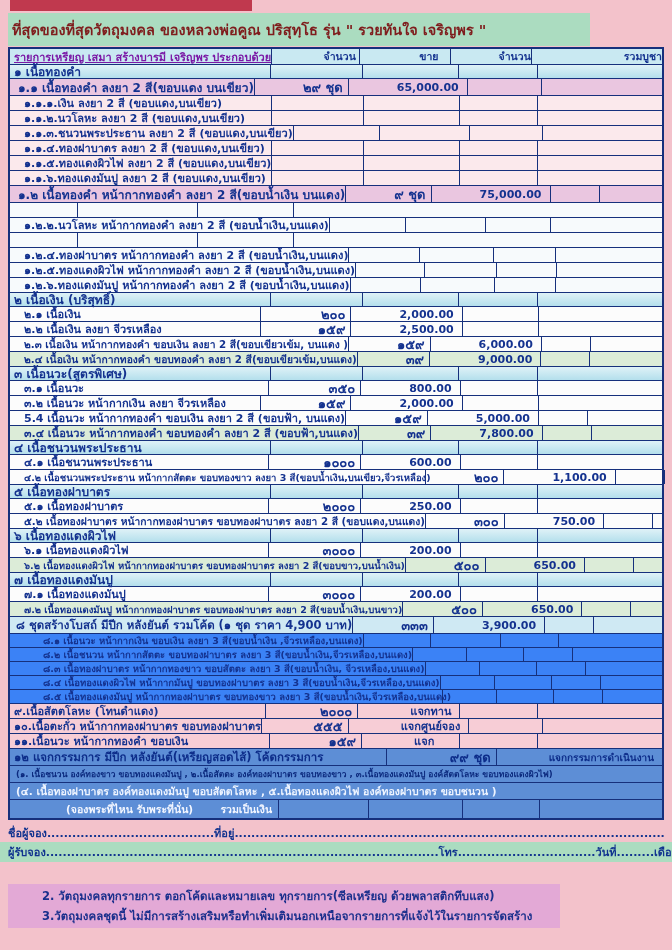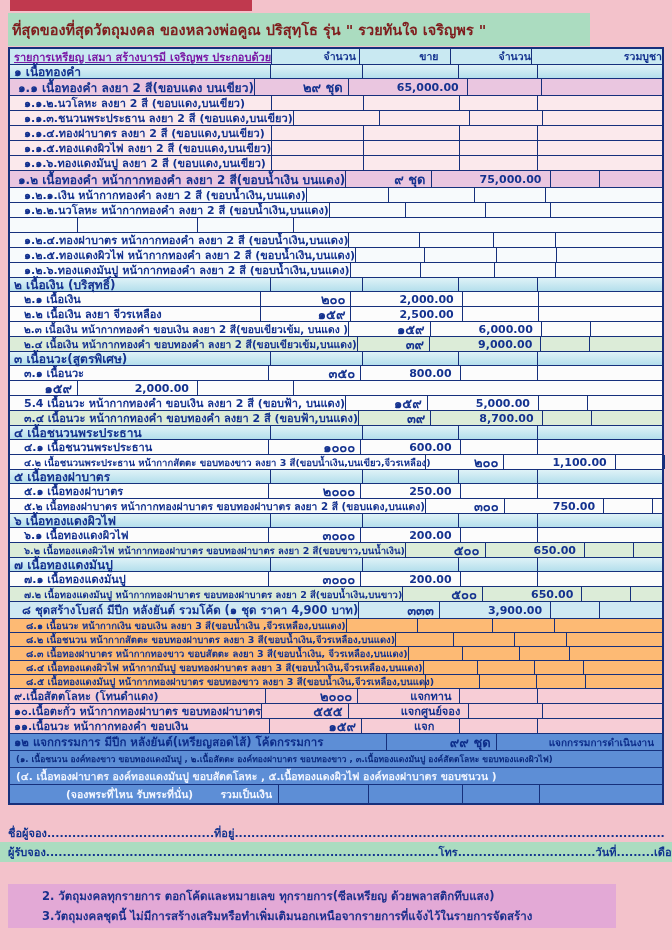--- a/index.html
+++ b/index.html
@@ -44,42 +44,42 @@
   
   .row.section{background:linear-gradient(#dff2f7,#b4dfec);height:14px;}
   .row.section .desc{font-size:12px;padding-left:4px;}
   .row.set-pink{background:var(--hl-pink,#eac6e0);height:17px;}
   .row.set-pink .desc{font-size:12px;padding-left:8px;}
   .row.sub-pink{background:#fbe9ec;}
   .row.sub-white{background:#f7fafc;}
   .row.item{background:#fcfcfc;}
   .row.set-green{background:var(--hl-green,#dcecd8);}
   .row.set-cyan{background:#cfe9f3;height:17px;}
-  .row.set-cyan .desc{font-size:11.5px;padding-left:12px;}
-  .row.sub-cyan{background:#fdba74;height:14px;}
+  .row.set-cyan .desc{font-size:11.5px;padding-left:6px;}
+  .row.sub-cyan{background:#3b82f6;height:14px;padding-left:17px;}
   .row.sub-cyan .desc{font-size:9.5px;padding-left:16px;}
   .row.pink-row{background:#f7cdd6;height:15px;}
   .row.pink-row .desc{padding-left:4px;}
   .row.blue-row{background:var(--blue-band,#5d8ed6);height:17px;color:#0d2d8a;}
   .row.blue-row .desc{padding-left:4px;font-size:11.5px;}
   .row.note-row{background:var(--blue-band,#5d8ed6);height:17px;color:#0c2a7e;}
   .row.note-row .full{font-size:8.5px;}
   .row.note-row2{background:var(--blue-band,#5d8ed6);height:17px;color:#eef4ff;}
   .row.note-row2 .full{font-size:10.5px;}
   .row.sum-row{background:var(--blue-band,#5d8ed6);height:18px;color:#f2f6ff;}
   .row.sum-row .desc{display:flex;justify-content:space-between;padding:0 6px 0 56px;font-size:10.5px;}
   .row.sm .desc{font-size:9.5px;}
   .row.sm2 .desc{font-size:10.3px;}
 
   
   .sign-line{position:absolute;left:8px;top:824px;width:656px;font-size:11px;font-weight:700;color:#11338f;white-space:nowrap;overflow:hidden;}
   .recv-band{position:absolute;left:0;top:842px;width:672px;height:20px;background:var(--title-band,#abdcc0);display:flex;align-items:center;}
   .recv-line{font-size:11px;font-weight:700;color:#11338f;padding-left:8px;white-space:nowrap;overflow:hidden;}
   .note1{position:absolute;left:8px;top:866px;width:660px;font-size:11.5px;font-weight:700;color:#1a2f8c;}
-  .note-band{position:absolute;left:8px;top:884px;width:608px;height:44px;background:var(--note-band,#e3a9d6);display:flex;flex-direction:column;justify-content:space-evenly;}
+  .note-band{position:absolute;left:8px;top:884px;width:552px;height:44px;background:var(--note-band,#e3a9d6);display:flex;flex-direction:column;justify-content:space-evenly;}
   .note-band .nline{font-size:11.5px;font-weight:700;color:#1a2f8c;padding-left:34px;white-space:nowrap;}
 </style>
 </head>
 <body>
 
 <div class="page">
   <div class="red-strip"></div>
 
   <div class="title-band">
     <span class="title-text">ที่สุดของที่สุดวัตถุมงคล ของหลวงพ่อคูณ ปริสุทฺโธ  รุ่น " รวยทันใจ เจริญพร  "</span>
@@ -102,20 +102,27 @@
           <div class="c total"></div>
         </div>
         <div class="row set-pink">
           <div class="c desc">๑.๑  เนื้อทองคำ  ลงยา 2 สี(ขอบแดง บนเขียว)</div>
           <div class="c qty">๒๙ ชุด</div>
           <div class="c price">65,000.00</div>
           <div class="c qty2"></div>
           <div class="c total"></div>
         </div>
         <div class="row sub-pink">
+          <div class="c desc">๑.๑.๑.เงิน  ลงยา 2 สี (ขอบแดง,บนเขียว)</div>
+          <div class="c qty"></div>
+          <div class="c price"></div>
+          <div class="c qty2"></div>
+          <div class="c total"></div>
+        </div>
+        <div class="row sub-pink">
           <div class="c desc">๑.๑.๒.นวโลหะ  ลงยา 2 สี (ขอบแดง,บนเขียว)</div>
           <div class="c qty"></div>
           <div class="c price"></div>
           <div class="c qty2"></div>
           <div class="c total"></div>
         </div>
         <div class="row sub-pink">
           <div class="c desc">๑.๑.๓.ชนวนพระประธาน  ลงยา 2 สี (ขอบแดง,บนเขียว)</div>
           <div class="c qty"></div>
           <div class="c price"></div>
@@ -144,21 +151,20 @@
           <div class="c total"></div>
         </div>
         <div class="row set-pink">
           <div class="c desc">๑.๒  เนื้อทองคำ  หน้ากากทองคำ  ลงยา 2 สี(ขอบน้ำเงิน บนแดง)</div>
           <div class="c qty">๙ ชุด</div>
           <div class="c price">75,000.00</div>
           <div class="c qty2"></div>
           <div class="c total"></div>
         </div>
         <div class="row sub-white">
-          <div class="c desc">๑.๒.๑.เงิน  หน้ากากทองคำ  ลงยา 2 สี (ขอบน้ำเงิน,บนแดง)</div>
           <div class="c qty"></div>
           <div class="c price"></div>
           <div class="c qty2"></div>
           <div class="c total"></div>
         </div>
         <div class="row sub-white">
           <div class="c desc">๑.๒.๒.นวโลหะ  หน้ากากทองคำ  ลงยา 2 สี (ขอบน้ำเงิน,บนแดง)</div>
           <div class="c qty"></div>
           <div class="c price"></div>
           <div class="c qty2"></div>
@@ -234,36 +240,37 @@
           <div class="c total"></div>
         </div>
         <div class="row item">
           <div class="c desc">๓.๑ เนื้อนวะ</div>
           <div class="c qty">๓๕๐</div>
           <div class="c price">800.00</div>
           <div class="c qty2"></div>
           <div class="c total"></div>
         </div>
         <div class="row item">
+          <div class="c desc">๓.๒ เนื้อนวะ  หน้ากากเงิน  ลงยา  จีวรเหลือง</div>
           <div class="c qty">๑๕๙</div>
           <div class="c price">2,000.00</div>
           <div class="c qty2"></div>
           <div class="c total"></div>
         </div>
         <div class="row item">
           <div class="c desc">5.4 เนื้อนวะ  หน้ากากทองคำ  ขอบเงิน  ลงยา 2 สี (ขอบฟ้า, บนแดง)</div>
           <div class="c qty">๑๕๙</div>
           <div class="c price">5,000.00</div>
           <div class="c qty2"></div>
           <div class="c total"></div>
         </div>
         <div class="row set-green">
           <div class="c desc">๓.๔ เนื้อนวะ  หน้ากากทองคำ  ขอบทองคำ  ลงยา 2 สี (ขอบฟ้า,บนแดง)</div>
           <div class="c qty">๓๙</div>
-          <div class="c price">8,700.00</div>
+          <div class="c price">7,800.00</div>
           <div class="c qty2"></div>
           <div class="c total"></div>
         </div>
         <div class="row section">
           <div class="c desc">๔ เนื้อชนวนพระประธาน</div>
           <div class="c qty"></div>
           <div class="c price"></div>
           <div class="c qty2"></div>
           <div class="c total"></div>
         </div>

